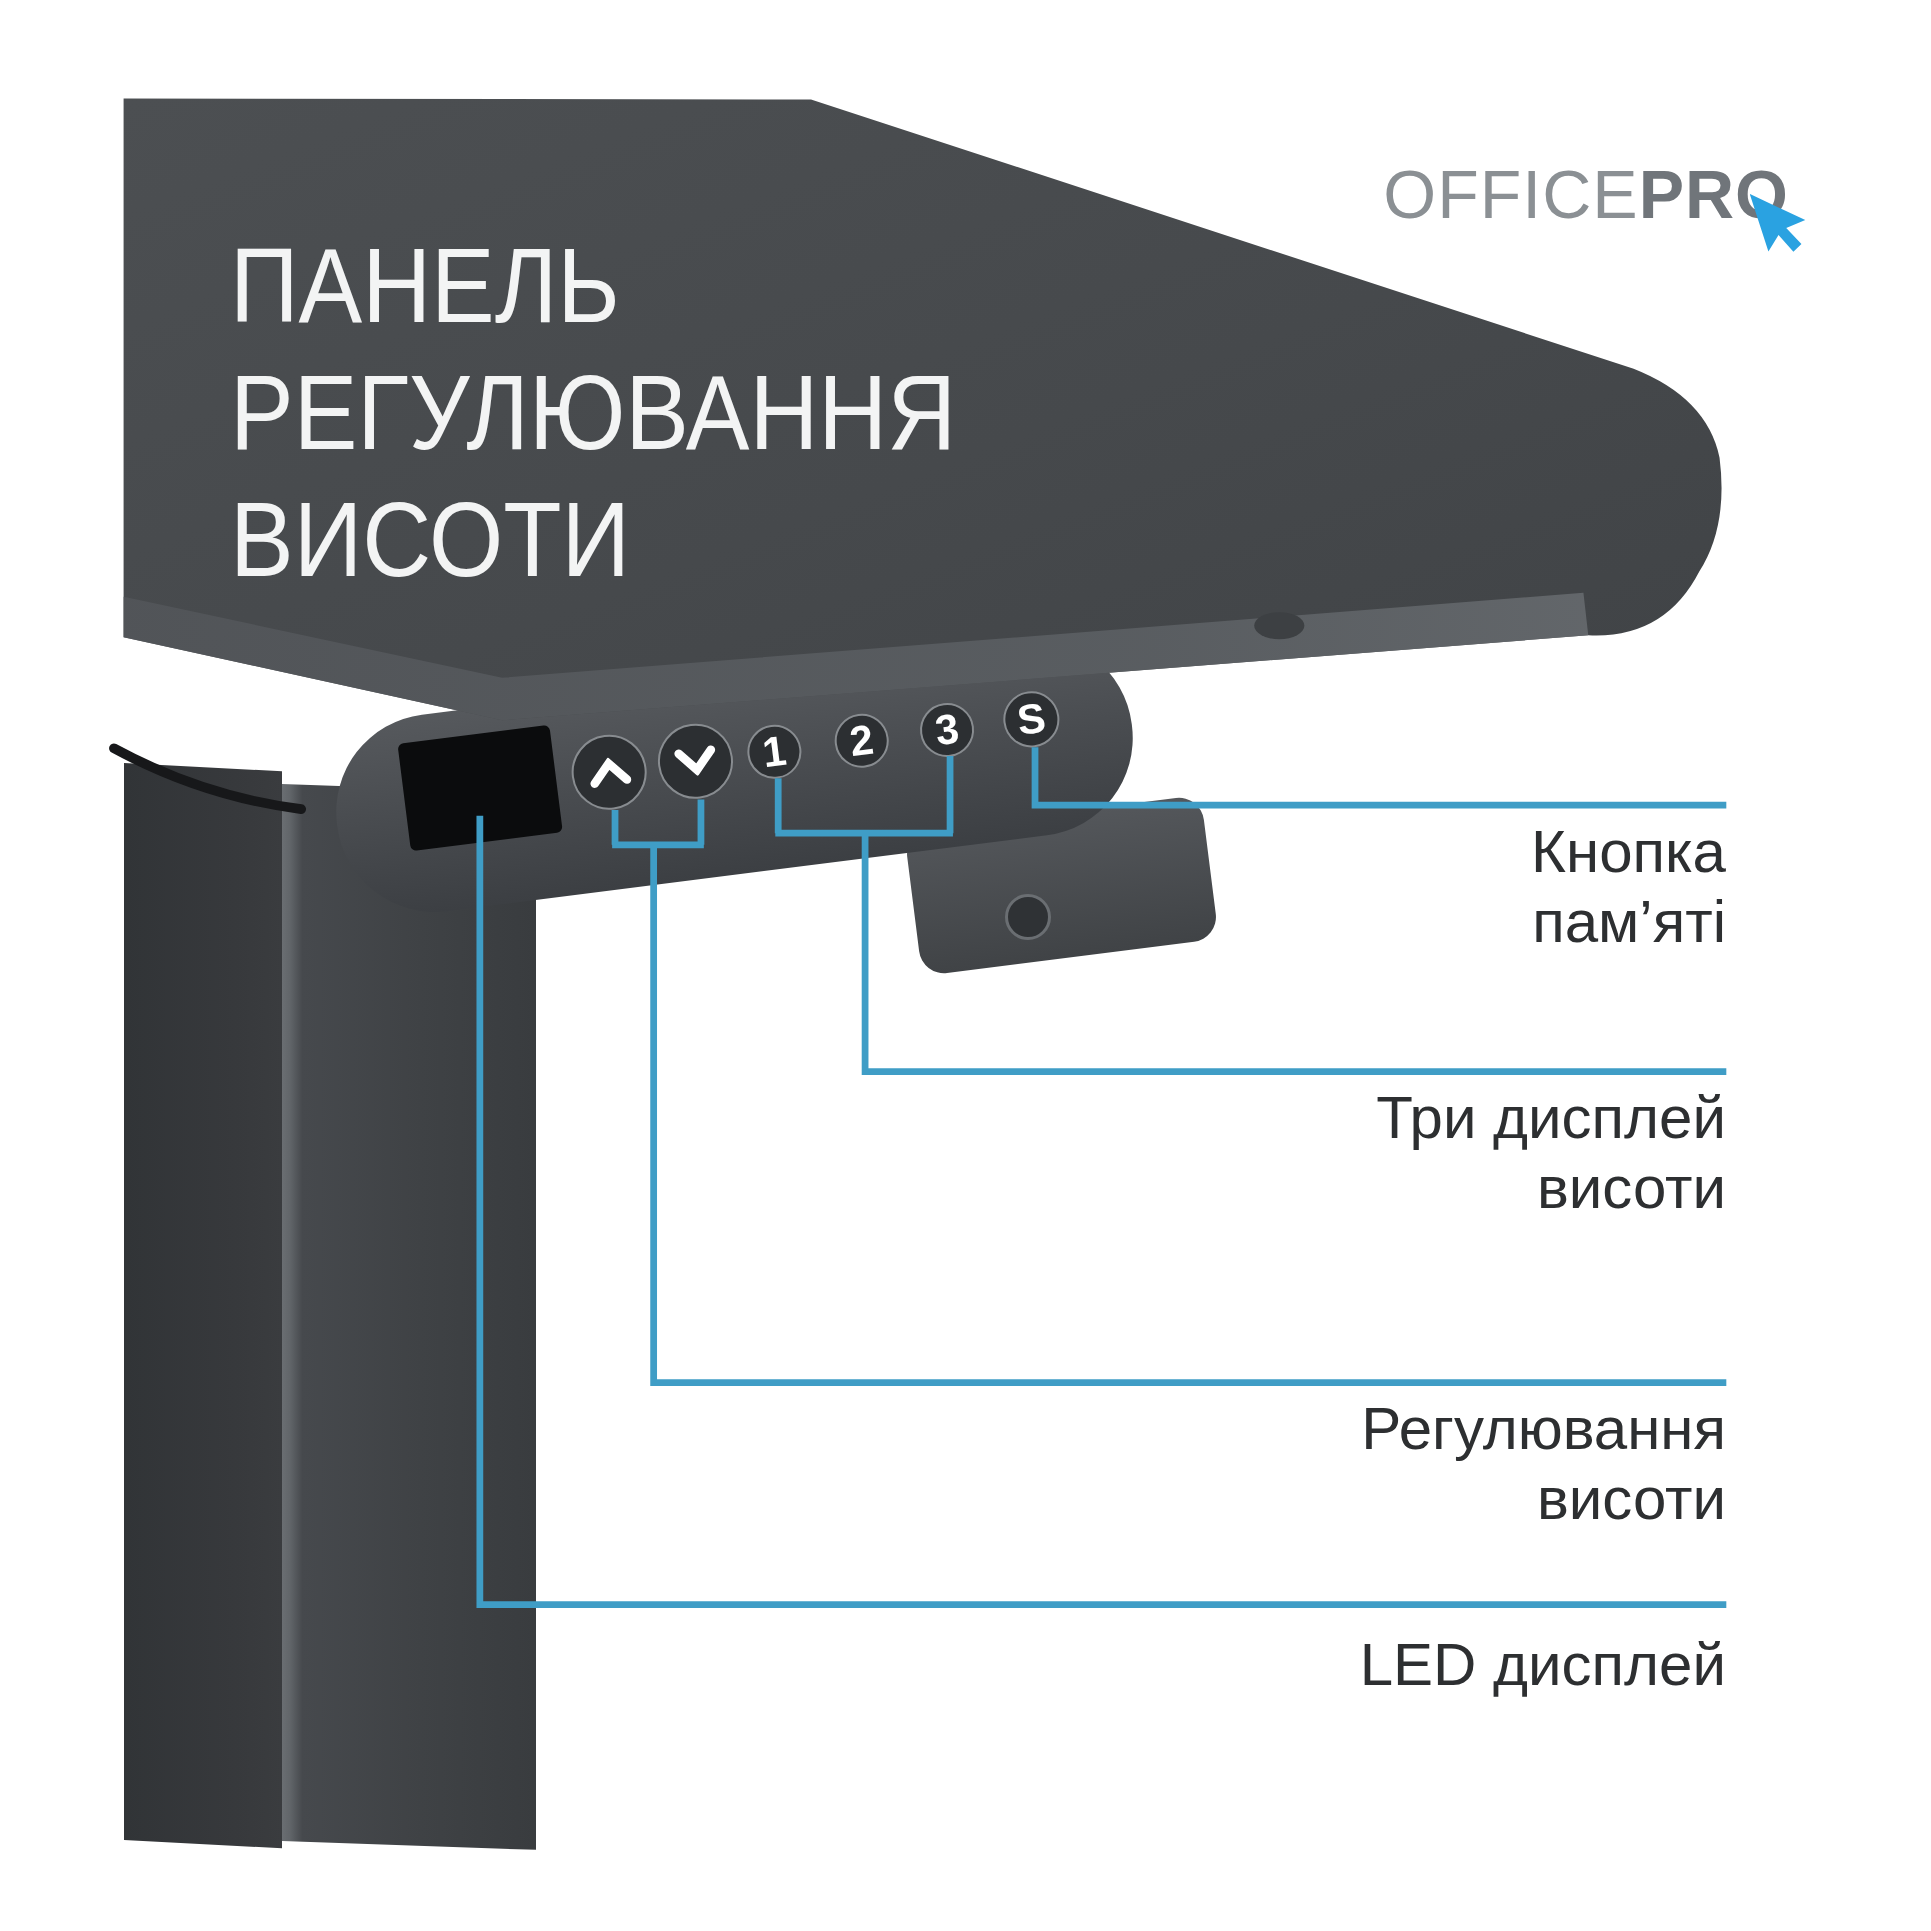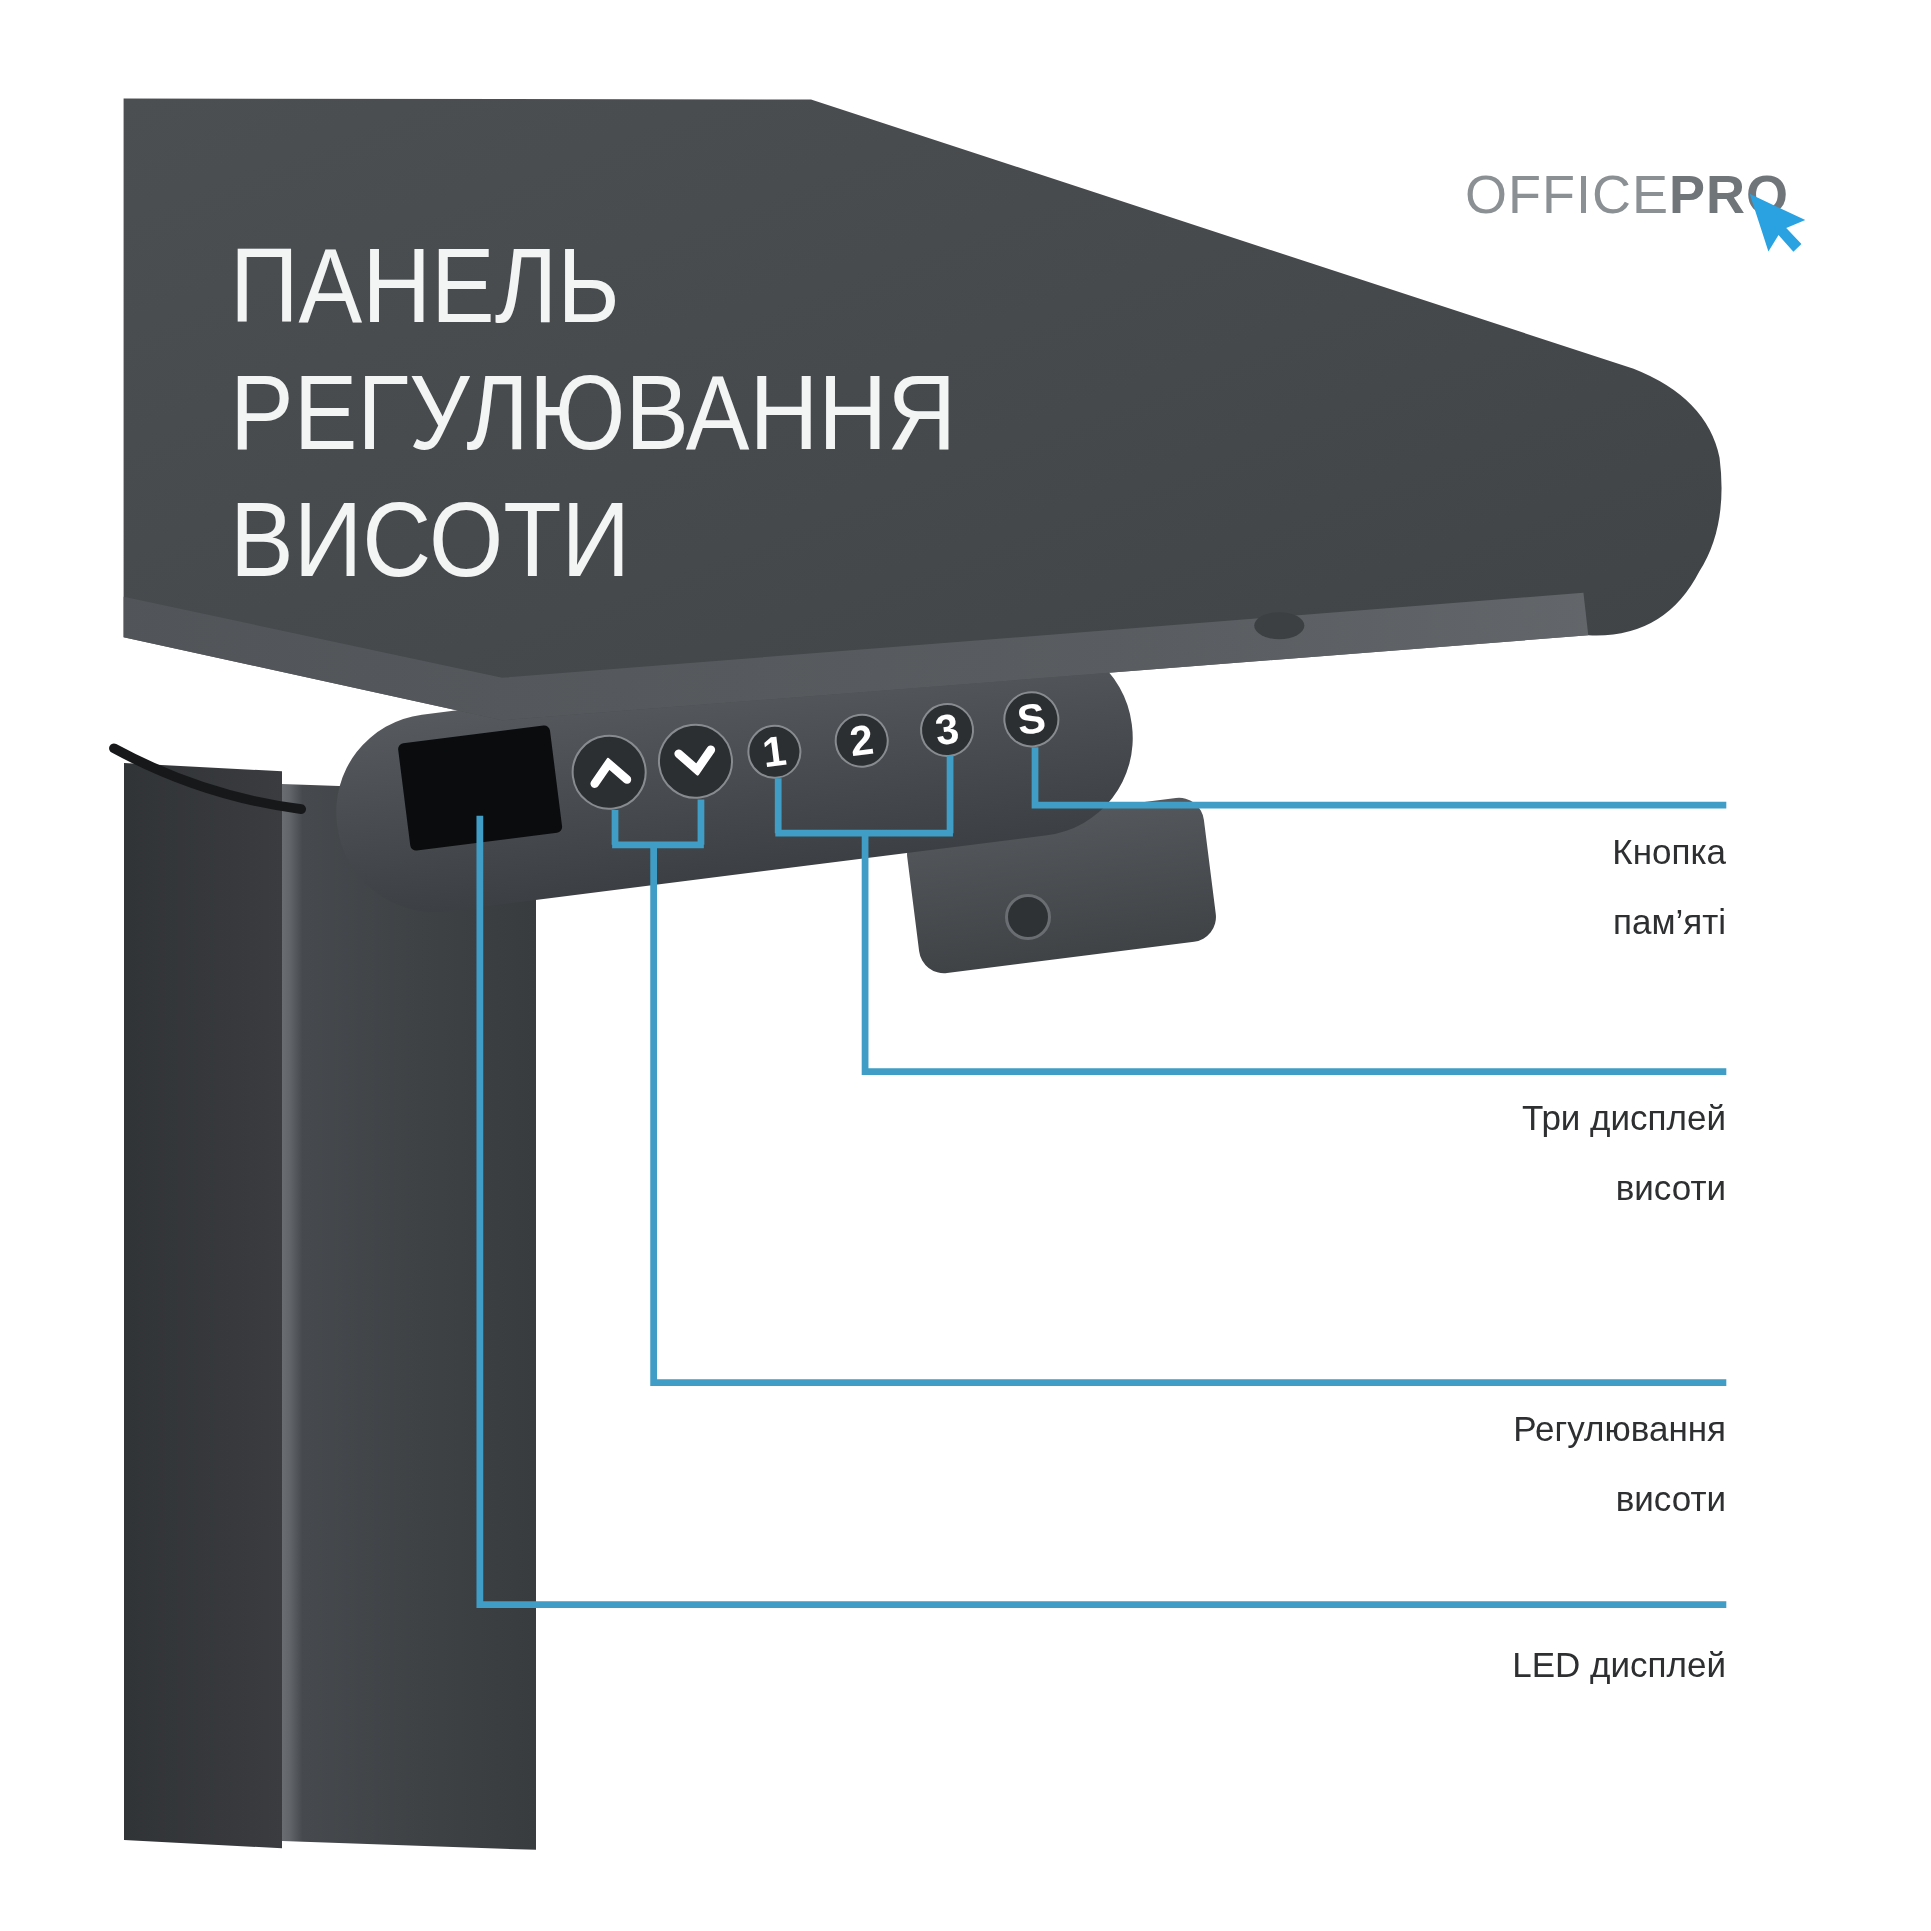--- a/index.html
+++ b/index.html
@@ -28,24 +28,24 @@
   .led{left:70px;top:26px;width:153px;height:108px;background:#0b0c0d;border-radius:5.8px;}
   .pbtn{border-radius:50%;background:#2c2f32;border:2.9px solid #888c90;box-sizing:border-box;
         display:flex;align-items:center;justify-content:center;color:#ffffff;
         font-weight:bold;font-size:42px;}
   .pbtn.big{width:75px;height:75px;}
   .pbtn.small{width:54px;height:54px;}
 
   
   .title{left:230px;top:222px;color:#f3f4f4;font-size:106px;line-height:127px;
          letter-spacing:0px;transform:scaleX(0.9);transform-origin:top left;white-space:nowrap;}
-  .logo{top:153px;right:142px;font-size:54px;letter-spacing:1px;line-height:82px;white-space:nowrap;}
+  .logo{top:153px;right:142px;font-size:68px;letter-spacing:1px;line-height:82px;white-space:nowrap;}
   .logo .lt{color:#8b9094;font-weight:400;}
   .logo .bd{color:#70757a;font-weight:700;}
-  .callout{color:#2d2f31;font-size:35px;line-height:70px;text-align:right;
+  .callout{color:#2d2f31;font-size:60px;line-height:70px;text-align:right;
            right:205px;white-space:nowrap;}
   .co1{top:817px;} .co2{top:1083px;} .co3{top:1394px;} .co4{top:1630px;}
 </style>
 </head>
 <body>
 
 <div id="canvas">
 
   <div class="abs leg-far"></div>
   <div class="abs leg-main"></div>

